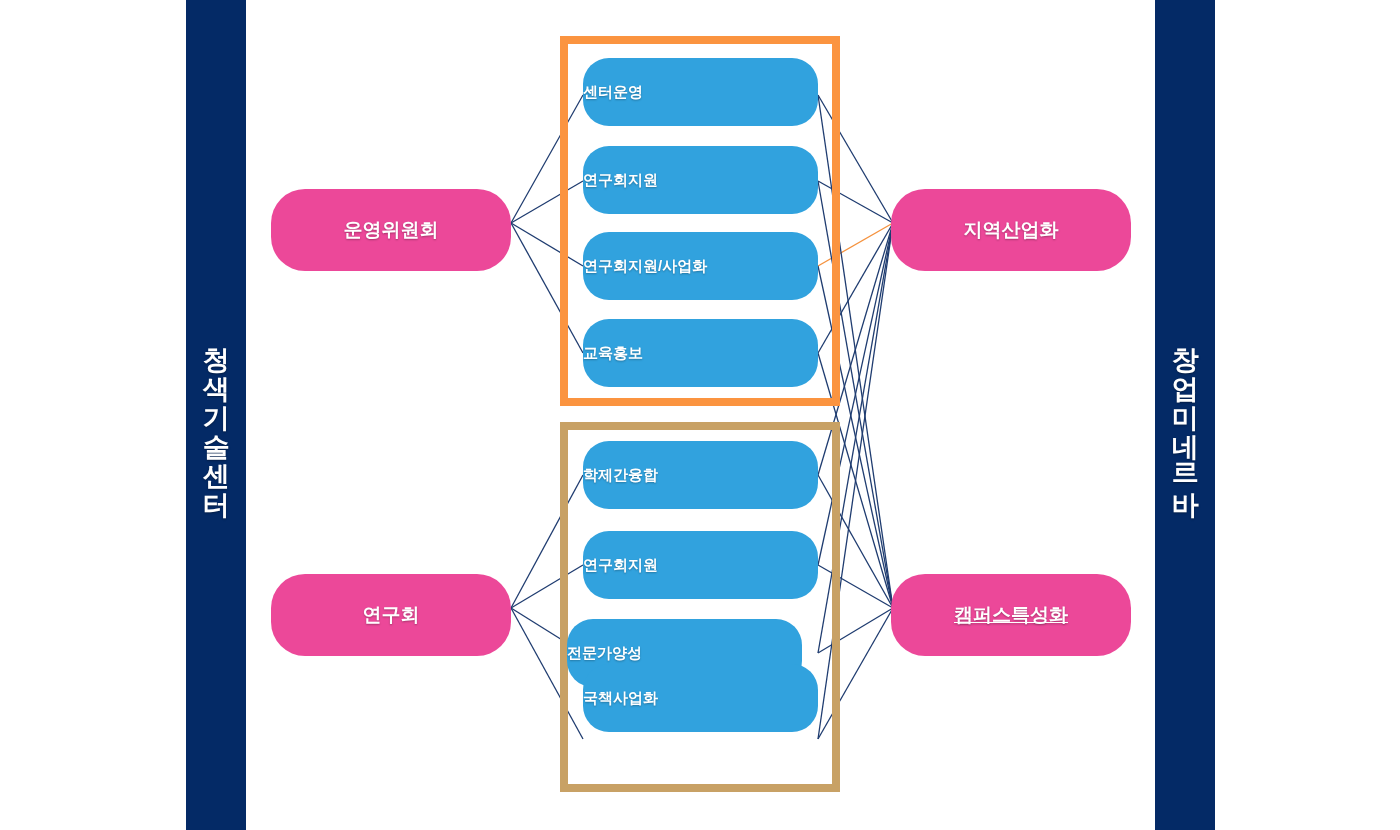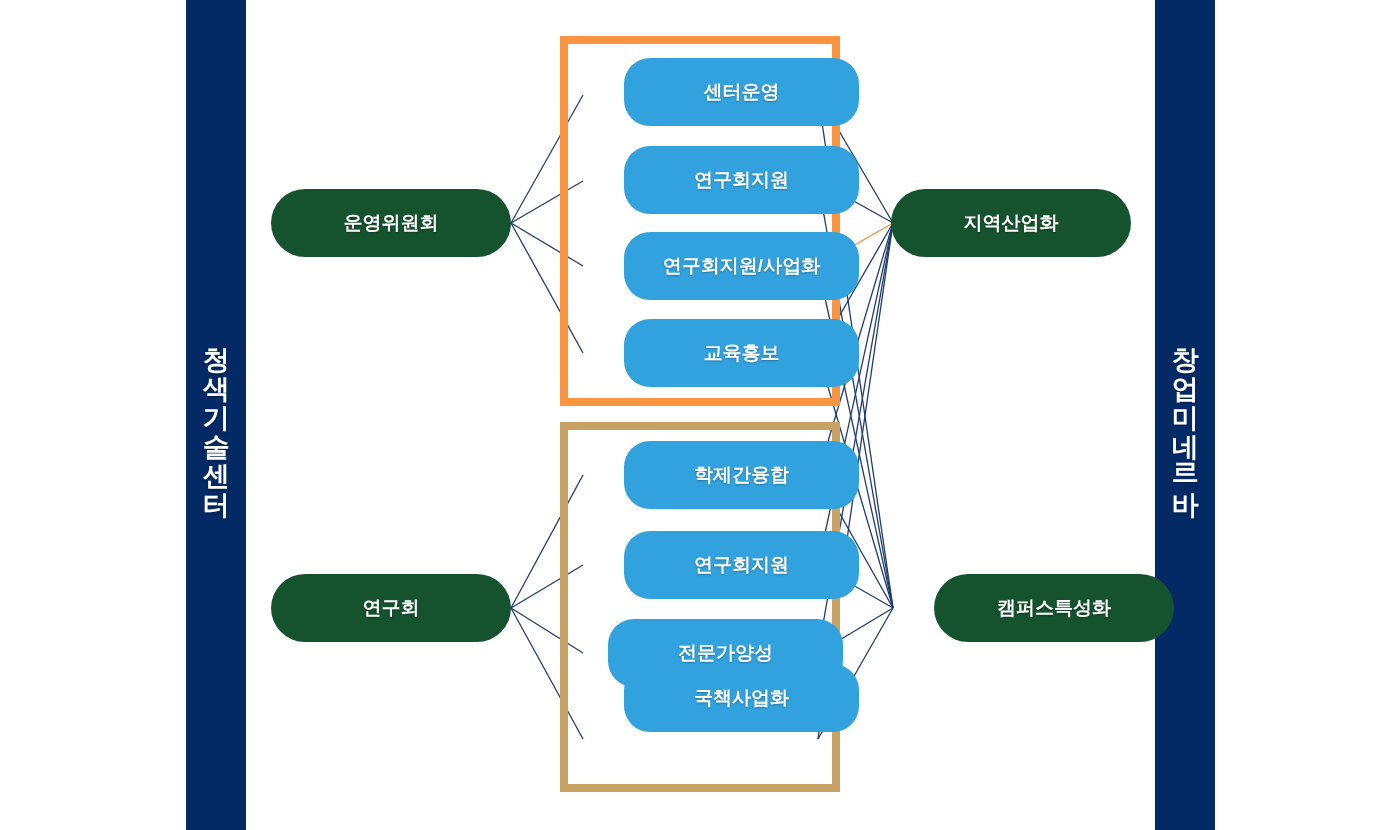--- a/index.html
+++ b/index.html
@@ -48,44 +48,43 @@
     position: absolute;
     display: flex;
     align-items: center;
     justify-content: center;
     color: #ffffff;
     font-weight: bold;
     box-sizing: border-box;
     text-shadow: 0 1px 2px rgba(0,0,0,0.30);
   }
   .node.primary {
-    background: #14532d;
+    background: #ec4899;
     width: 240px;
-    height: 68px;
+    height: 82px;
     font-size: 19px;
     border-radius: 34px 34px 34px 34px;
   }
   .node.primary.left-node  { border-radius: 34px 34px 34px 34px; }
 
   
   .card {
     position: absolute;
     width: 235px;
     height: 68px;
     background: #31A2DE;
     border-radius: 26px;
     display: flex;
     align-items: center;
-    justify-content: center;
+    justify-content: flex-start;
     color: #ffffff;
-    font-size: 19px;
+    font-size: 15px;
     font-weight: bold;
     box-sizing: border-box;
     text-shadow: 0 1px 2px rgba(0,0,0,0.28);
-    margin-left: 41px;
   }
 
   
   .group-frame {
     position: absolute;
     box-sizing: border-box;
     background: transparent;
   }
   .group-frame.top {
     left: 560px; top: 36px;
@@ -160,21 +159,21 @@
   </div>
 
   <div class="node primary" style="left:891px; top:189px;">
     <span>지역산업화</span>
   </div>
 
   <div class="node primary left-node" style="left:271px; top:574px;">
     <span>연구회</span>
   </div>
 
-  <div class="node primary" style="left:934px; top:574px;">
+  <div class="node primary" style="left:891px; top:574px;text-decoration:underline;">
     <span>캠퍼스특성화</span>
   </div>
 
   <div class="card" style="left:583px; top:58px;">
     <span>센터운영</span>
   </div>
   <div class="card" style="left:583px; top:146px;">
     <span>연구회지원</span>
   </div>
   <div class="card" style="left:583px; top:232px;">

